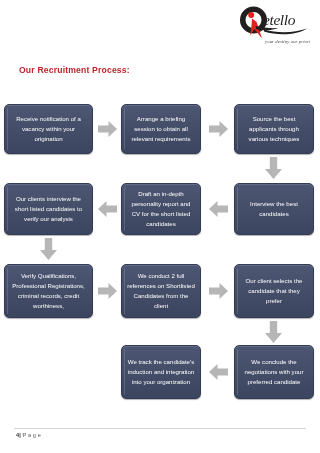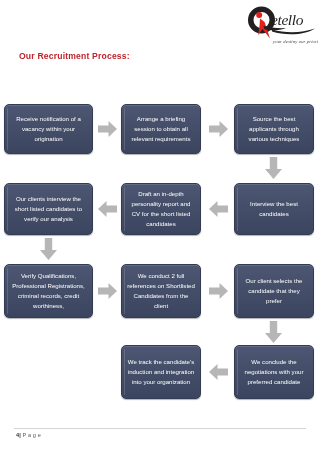--- a/index.html
+++ b/index.html
@@ -5,26 +5,26 @@
   html,body{margin:0;padding:0;}
   body{
     width:320px;height:453px;
     background:#ffffff;
     font-family:"Liberation Sans", sans-serif;
     position:relative;overflow:hidden;
     -webkit-font-smoothing:antialiased;
   }
 
   
-  #logo{position:absolute;left:236px;top:2px;width:82px;height:46px;}
+  #logo{position:absolute;left:228px;top:2px;width:82px;height:46px;}
   #logo svg{display:block;}
 
   
   #heading{
-    position:absolute;left:19px;top:51px;
+    position:absolute;left:19px;top:65px;
     font-size:8.6px;font-weight:bold;color:#c0232b;
     letter-spacing:.18px;white-space:nowrap;
   }
 
   
   #flow{position:absolute;left:0;top:0;width:320px;height:410px;}
 
   .box{
     position:absolute;
     border-radius:5px;

